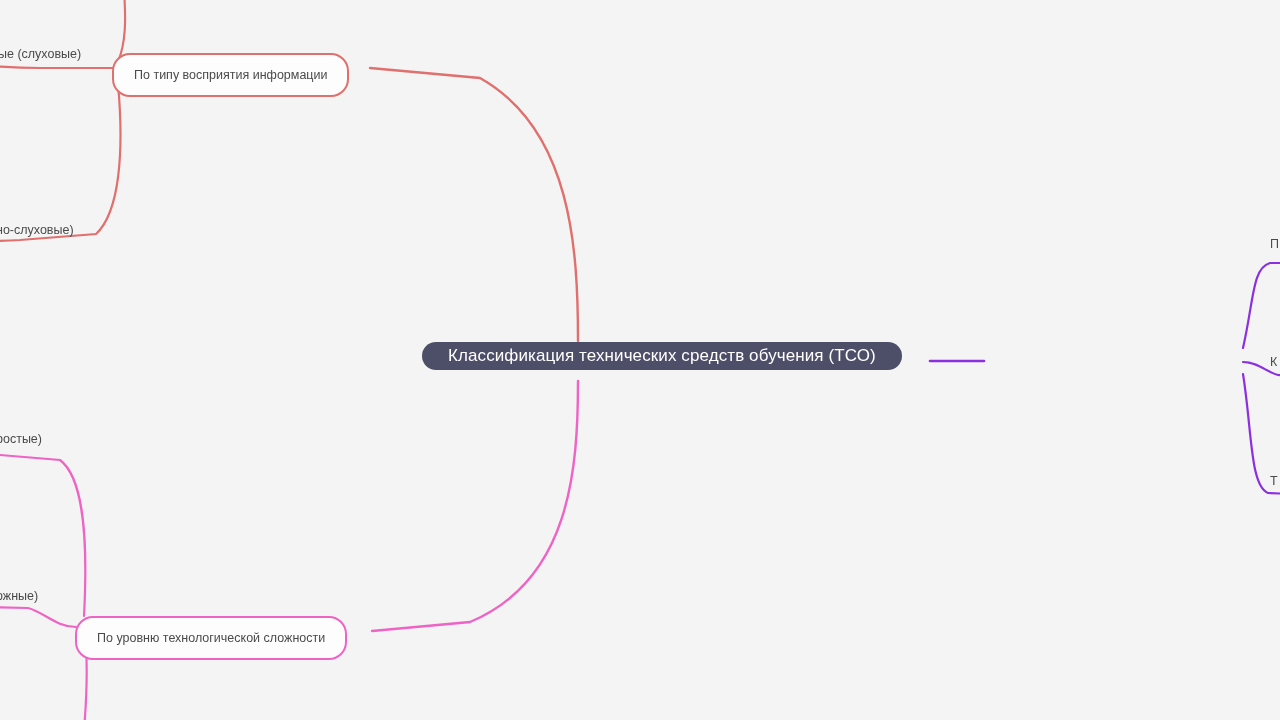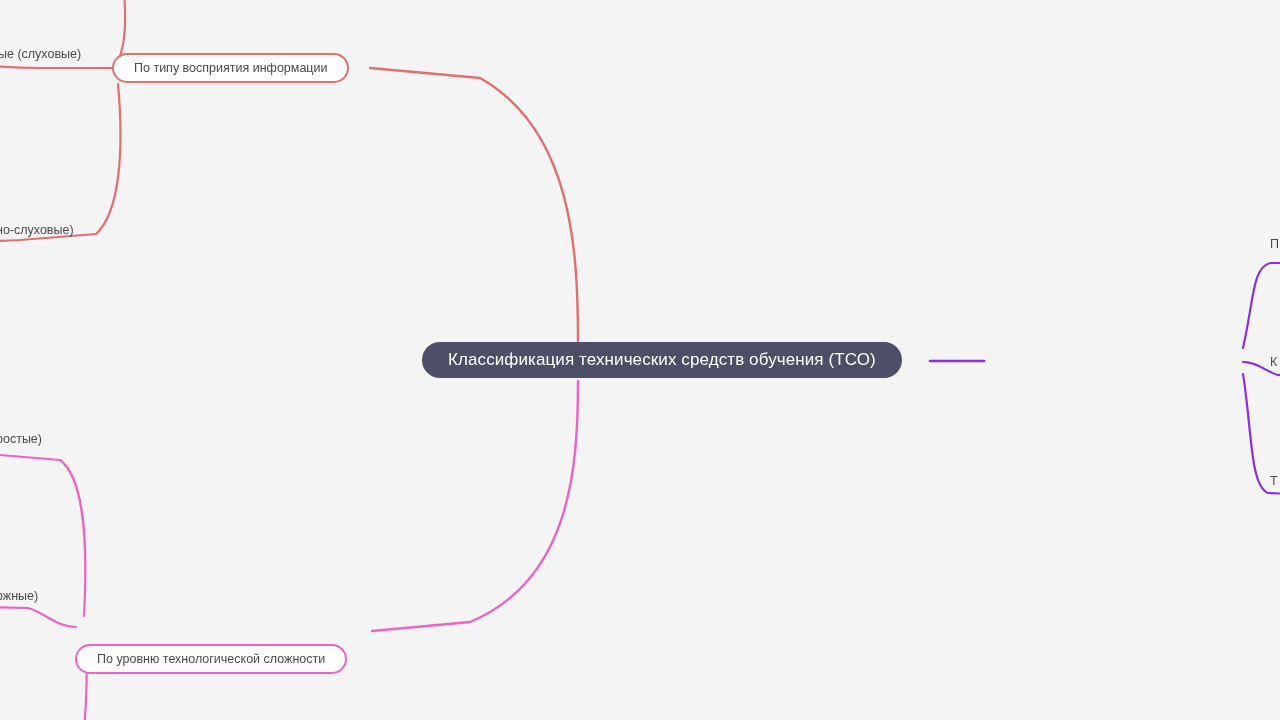--- a/index.html
+++ b/index.html
@@ -37,32 +37,32 @@
     white-space: nowrap;
   }
   
   .root-node {
     background: #4d4e68;
     color: #ffffff;
     border-radius: 22px;
     font-size: 17px;
     letter-spacing: 0.1px;
     padding: 0 26px;
-    height: 36px;
+    height: 28px;
     line-height: 38px;
   }
   
   .branch-node {
     background: #fdfdfd;
     border-width: 2px;
     border-style: solid;
     border-radius: 18px;
     font-size: 12.5px;
     color: #4a4a4a;
-    height: 30px;
+    height: 44px;
     padding: 0 20px;
   }
   .branch-perception { border-color: #e0706e; }
   .branch-complexity { border-color: #ee63c4; }
   .branch-function   { border-color: #8b2fe0; }
 
   
   .leaf-label {
     position: absolute;
     font-size: 12.5px;
@@ -106,21 +106,21 @@
   </svg>
 
   <div class="node root-node" style="left:422px; top:342px;">
     <span>Классификация технических средств обучения (ТСО)</span>
   </div>
 
   <div class="node branch-node branch-perception" style="left:112px; top:53px;">
     <span>По типу восприятия информации</span>
   </div>
 
-  <div class="node branch-node branch-complexity" style="left:75px; top:644px;">
+  <div class="node branch-node branch-complexity" style="left:75px; top:616px;">
     <span>По уровню технологической сложности</span>
   </div>
 
 
   <div class="leaf-label leaf-left" style="left:-2px; top:46px;">ые (слуховые)</div>
 
   <div class="leaf-label leaf-left" style="left:-4px; top:222px;">но-слуховые)</div>
 
   <div class="leaf-label leaf-left" style="left:-4px; top:431px;">ростые)</div>
 

